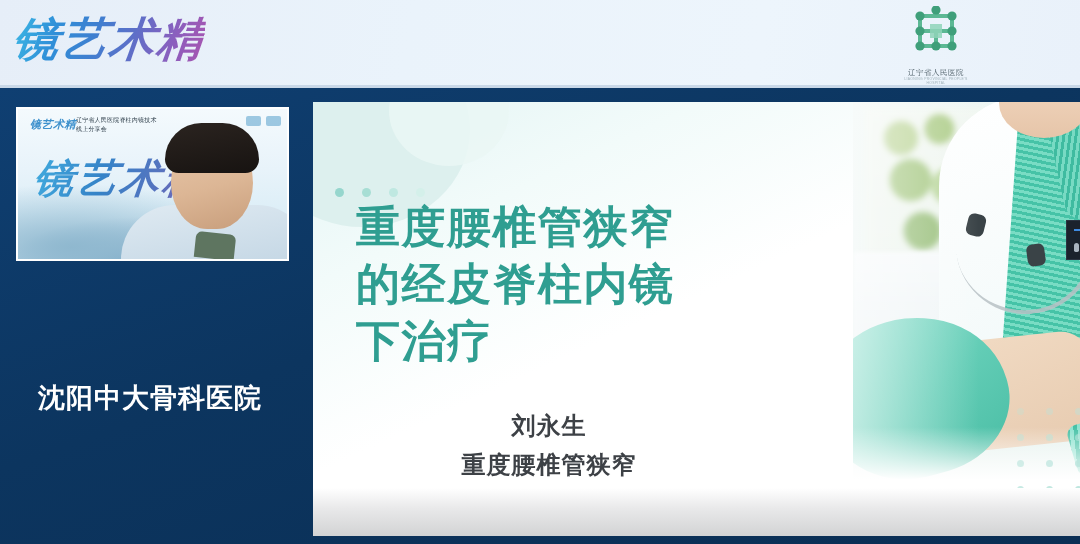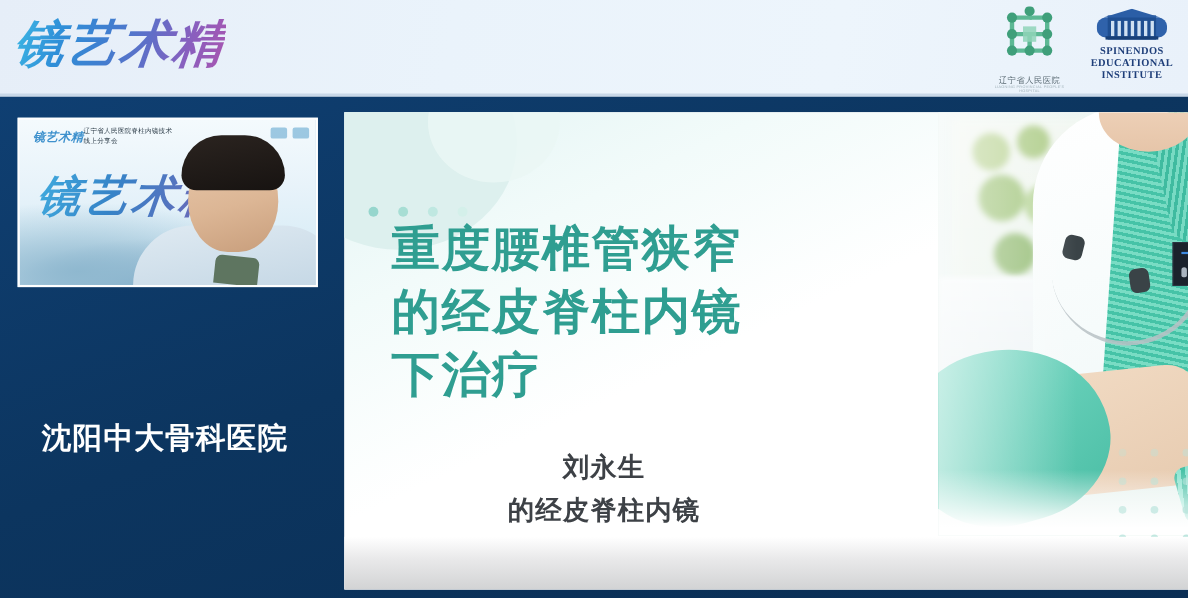--- a/index.html
+++ b/index.html
@@ -303,40 +303,20 @@
             <circle cx="14" cy="40" r="4.6"></circle>
           <circle cx="30" cy="40" r="4.6"></circle>
             <circle cx="46" cy="40" r="4.6"></circle>
         </g>
         <rect x="24" y="18" width="12" height="14" fill="#8fd3b8" opacity=".85"></rect>
       </svg>
       <div class="lbl">辽宁省人民医院</div>
       <div class="sub">LIAONING PROVINCIAL PEOPLE'S HOSPITAL</div>
     </div>
 
-    <div class="spin-logo">
-      <svg class="bldg" viewBox="0 0 64 32">
-        <rect x="0" y="8" width="64" height="18" rx="8" fill="#2f62ab"></rect>
-        <rect x="10" y="6" width="44" height="22" fill="#1f4f92"></rect>
-        <path d="M32 0 L58 8 H6 Z" fill="#2b5ea6"></path>
-        <g fill="#cfe0f2">
-          <rect x="13" y="11" width="3" height="14"></rect>
-            <rect x="19" y="11" width="3" height="14"></rect>
-          <rect x="25" y="11" width="3" height="14"></rect>
-            <rect x="31" y="11" width="3" height="14"></rect>
-          <rect x="37" y="11" width="3" height="14"></rect>
-            <rect x="43" y="11" width="3" height="14"></rect>
-          <rect x="49" y="11" width="3" height="14"></rect>
-        </g>
-        <rect x="8" y="25" width="48" height="3" fill="#173f77"></rect>
-      </svg>
-      <div class="t1">SPINENDOS</div>
-      <div class="t2">EDUCATIONAL</div>
-      <div class="t3">INSTITUTE</div>
-    </div>
   </div>
 
   <div class="stage">
 
     <div class="cam">
       <div class="bg"></div>
       <div class="calli">镜艺术精</div>
       <div class="mini-logo">镜艺术精</div>
       <div class="mini-title">辽宁省人民医院脊柱内镜技术
 线上分享会</div>
@@ -365,21 +345,21 @@
           <i></i>
           <i></i>
           <i></i>
           <i></i>
         </div>
 
       <div class="slide-title">重度腰椎管狭窄
 的经皮脊柱内镜
 下治疗</div>
       <div class="slide-presenter">刘永生
-的经皮脊柱内镜</div>
+重度腰椎管狭窄</div>
 
       <div class="photo">
         <div class="plant"></div>
         <div class="bench"></div>
         <div class="coat"></div>
         <div class="shirt"></div>
         <div class="shirt2"></div>
         <div class="neck"></div>
         <div class="arm"></div>
         <div class="glove"></div>

